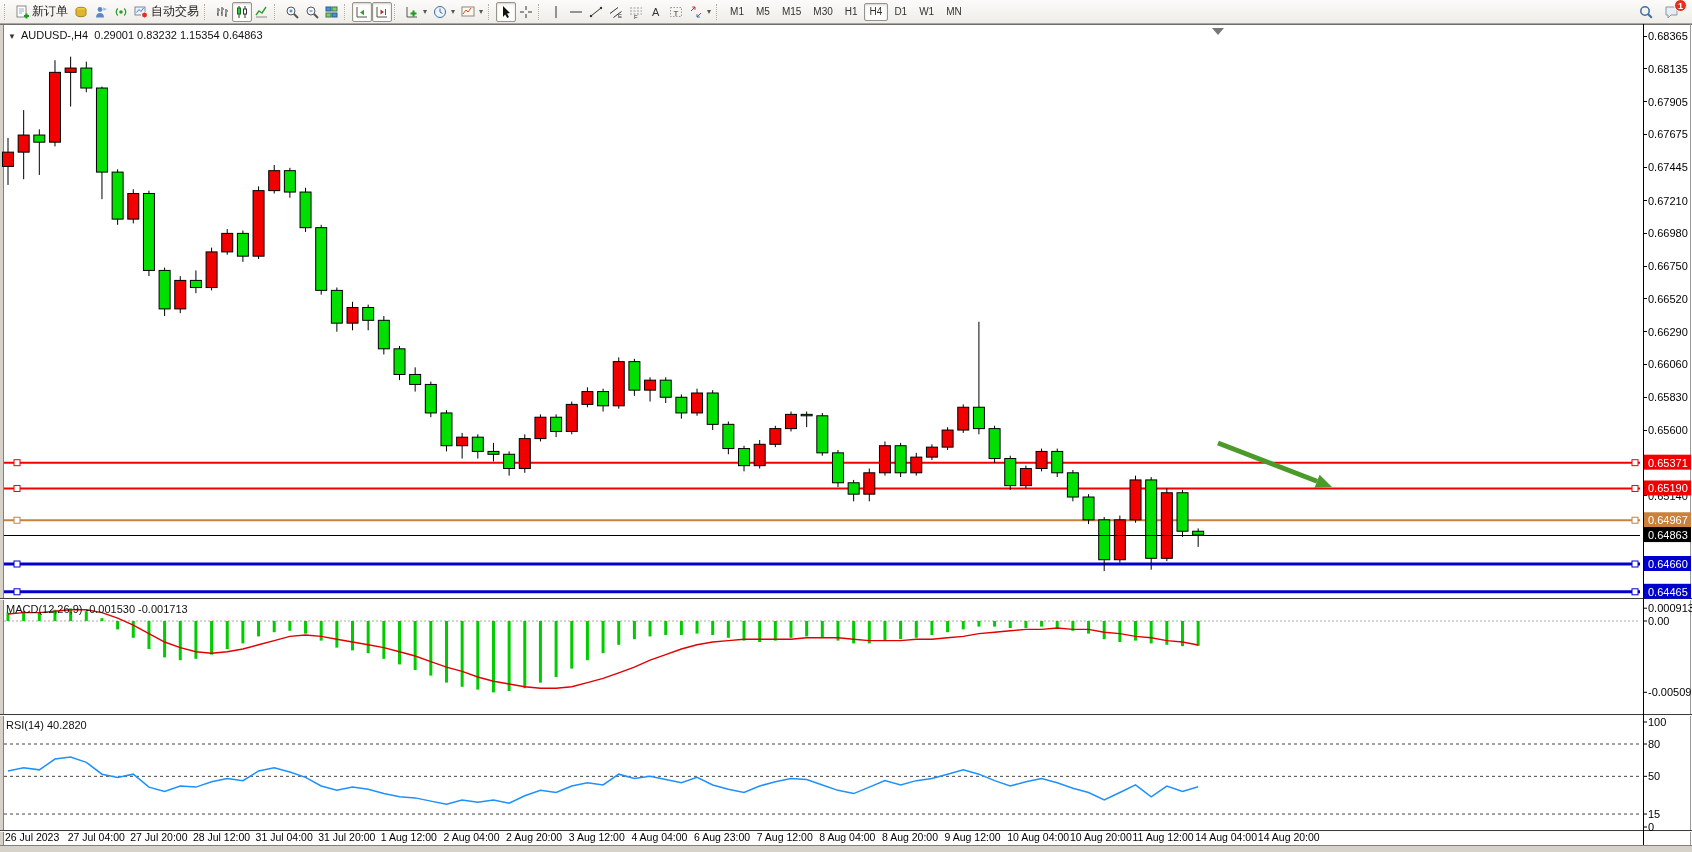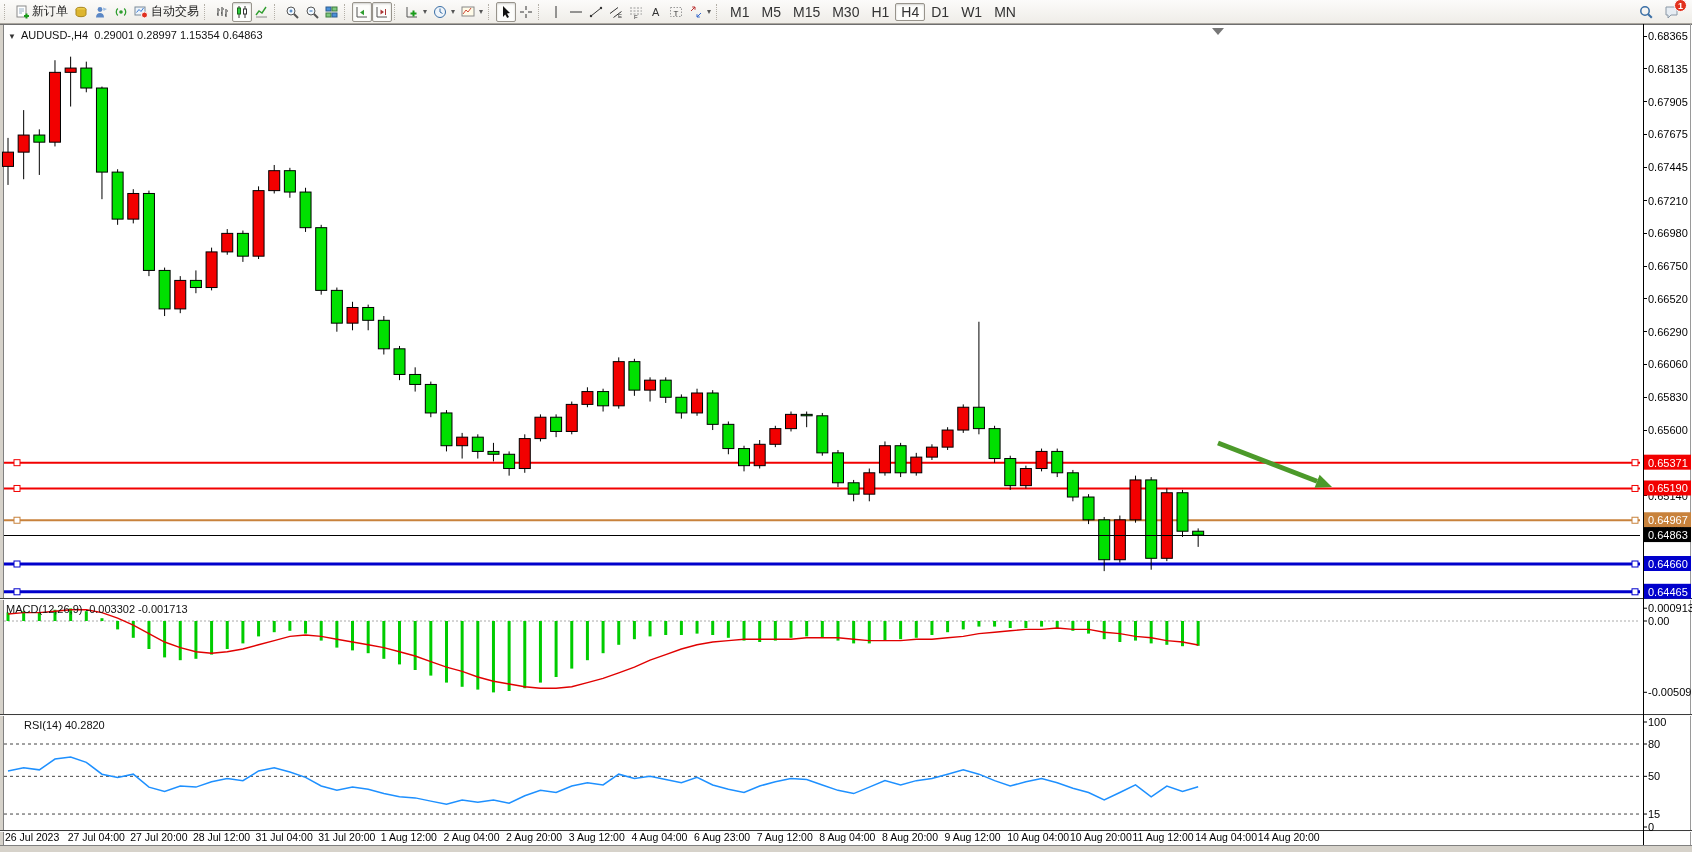--- a/index.html
+++ b/index.html
@@ -4,21 +4,21 @@
 <style>
 *{box-sizing:border-box;margin:0;padding:0}
 html,body{width:1692px;height:852px;overflow:hidden;background:#d6d2ca;font-family:"Liberation Sans",sans-serif}
 .toolbar{height:24px;width:1692px;background:linear-gradient(#fcfbfa,#efede8);border-bottom:1px solid #a9a59d;display:flex;align-items:center;padding:8px 2px}
 .grip{width:5px;height:16px;border-left:1px dotted #b4b0a8;margin:0 3px 0 2px}
 .tb-group{display:flex;align-items:center;height:24px}
 .tb-btn{height:20px;min-width:20px;display:flex;align-items:center;justify-content:center;gap:3px;padding:0 2px;border:1px solid transparent;border-radius:2px;font-size:12px;color:#222;cursor:default}
 .tb-btn.pressed{background:#fdfdfb;border-color:#98948c;box-shadow:inset 0 1px 2px rgba(0,0,0,.18)}
 .tb-btn svg{display:block}
 .tb-lbl{font-size:12px;color:#1c1c1c;white-space:nowrap}
-.tf{font-size:14px;color:#333;padding:0 5px;height:18px}
+.tf{font-size:10px;color:#333;padding:0 5px;height:18px}
 .dd{font-size:8px;color:#555;margin-left:1px}
 .tb-right{margin-left:auto;display:flex;align-items:center;gap:6px;padding-right:8px}
 .chat-wrap{position:relative}
 .badge{position:absolute;top:-4px;right:-6px;background:#e2321e;color:#fff;font-size:9px;font-weight:bold;border-radius:7px;min-width:13px;height:13px;line-height:13px;text-align:center;border:1px solid #fff}
 .chart-window{position:relative;width:1692px;height:828px;background:#fff}
 .overlay{position:absolute;font-size:11px;color:#111;white-space:pre;z-index:5;pointer-events:none}
 .overlay .tri{font-size:8px;color:#333;margin-right:5px;pointer-events:auto}
 svg text{font-family:"Liberation Sans",sans-serif}
 </style>
 </head>
@@ -797,18 +797,18 @@
       <text x="819.32" y="841" font-size="10.5" fill="#000">8 Aug 04:00</text>
       <text x="881.96" y="841" font-size="10.5" fill="#000">8 Aug 20:00</text>
       <text x="944.6" y="841" font-size="10.5" fill="#000">9 Aug 12:00</text>
       <text x="1007.24" y="841" font-size="10.5" fill="#000">10 Aug 04:00</text>
       <text x="1069.88" y="841" font-size="10.5" fill="#000">10 Aug 20:00</text>
       <text x="1132.52" y="841" font-size="10.5" fill="#000">11 Aug 12:00</text>
       <text x="1195.16" y="841" font-size="10.5" fill="#000">14 Aug 04:00</text>
       <text x="1257.8" y="841" font-size="10.5" fill="#000">14 Aug 20:00</text>
     </svg>
 
-  <div class="overlay" style="left:8px;top:5px"><span class="tri">▼</span><span>AUDUSD-,H4</span>  <span>0.29001</span> <span>0.28997</span> <span>1.15354</span> <span>0.64863</span></div>
+  <div class="overlay" style="left:8px;top:5px"><span class="tri">▼</span><span>AUDUSD-,H4</span>  <span>0.29001</span> <span>0.83232</span> <span>1.15354</span> <span>0.64863</span></div>
 
-  <div class="overlay" style="left:6px;top:579px"><span>MACD(12,26,9)</span> <span>-0.003302 -0.001713</span></div>
+  <div class="overlay" style="left:6px;top:579px"><span>MACD(12,26,9)</span> <span>-0.001530 -0.001713</span></div>
 
-  <div class="overlay" style="left:24px;top:695px"><span>RSI(14)</span> <span>40.2820</span></div>
+  <div class="overlay" style="left:6px;top:695px"><span>RSI(14)</span> <span>40.2820</span></div>
 </div>
 
 </body></html>

